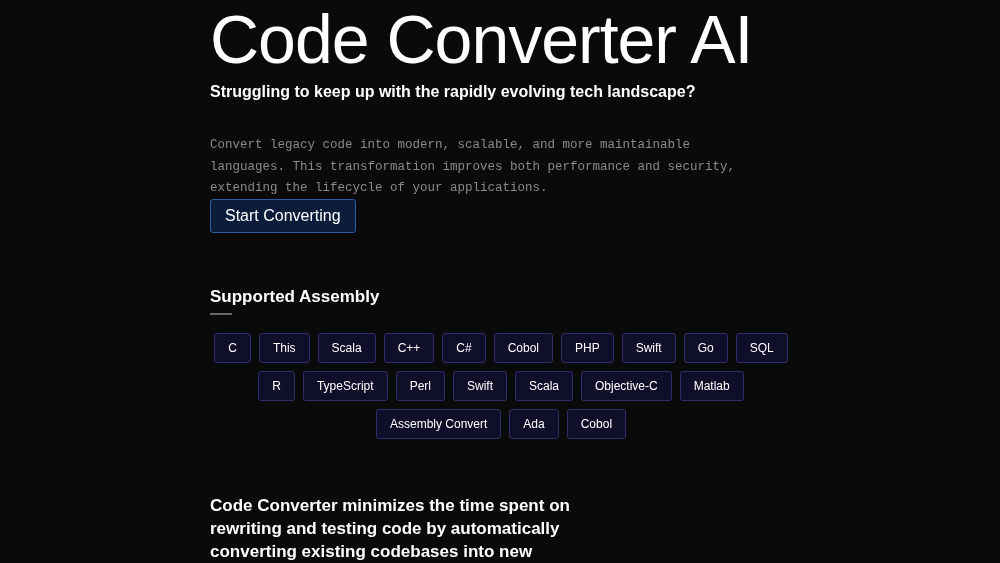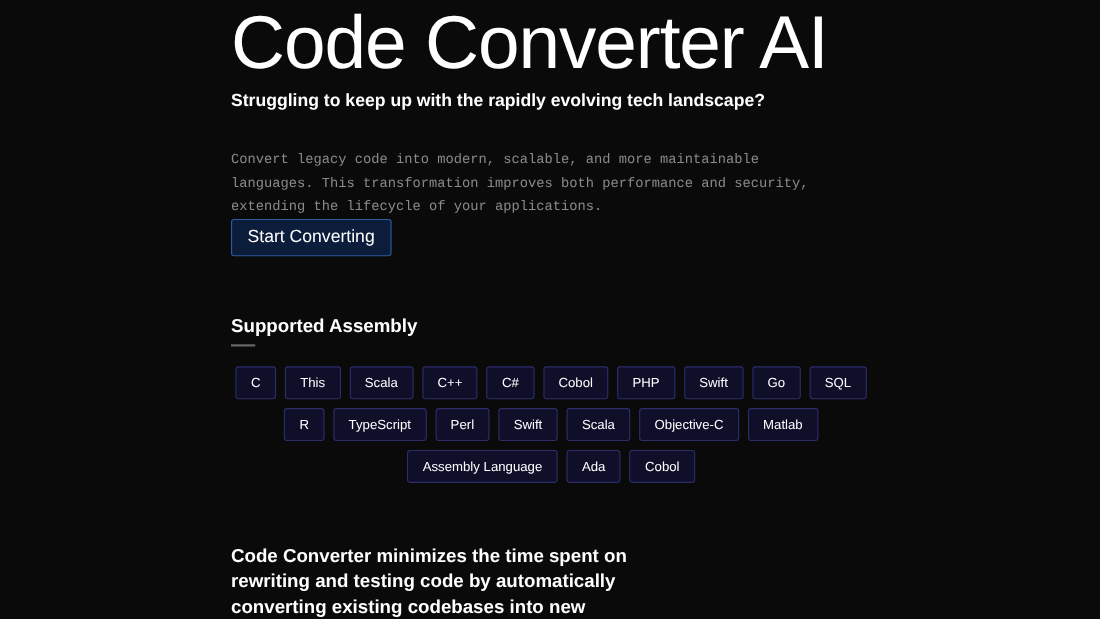--- a/index.html
+++ b/index.html
@@ -130,20 +130,20 @@
       <span class="chip">Swift</span>
       <span class="chip">Go</span>
       <span class="chip">SQL</span>
       <span class="chip">R</span>
       <span class="chip">TypeScript</span>
       <span class="chip">Perl</span>
       <span class="chip">Swift</span>
       <span class="chip">Scala</span>
       <span class="chip">Objective-C</span>
       <span class="chip">Matlab</span>
-      <span class="chip">Assembly Language</span>
+      <span class="chip">Assembly Convert</span>
       <span class="chip">Ada</span>
       <span class="chip">Cobol</span>
     </div>
 
   <h3 class="benefit-title">Code Converter minimizes the time spent on rewriting and testing code by automatically converting existing codebases into new programming languages.</h3>
   
 </div>
 
 </body></html>

